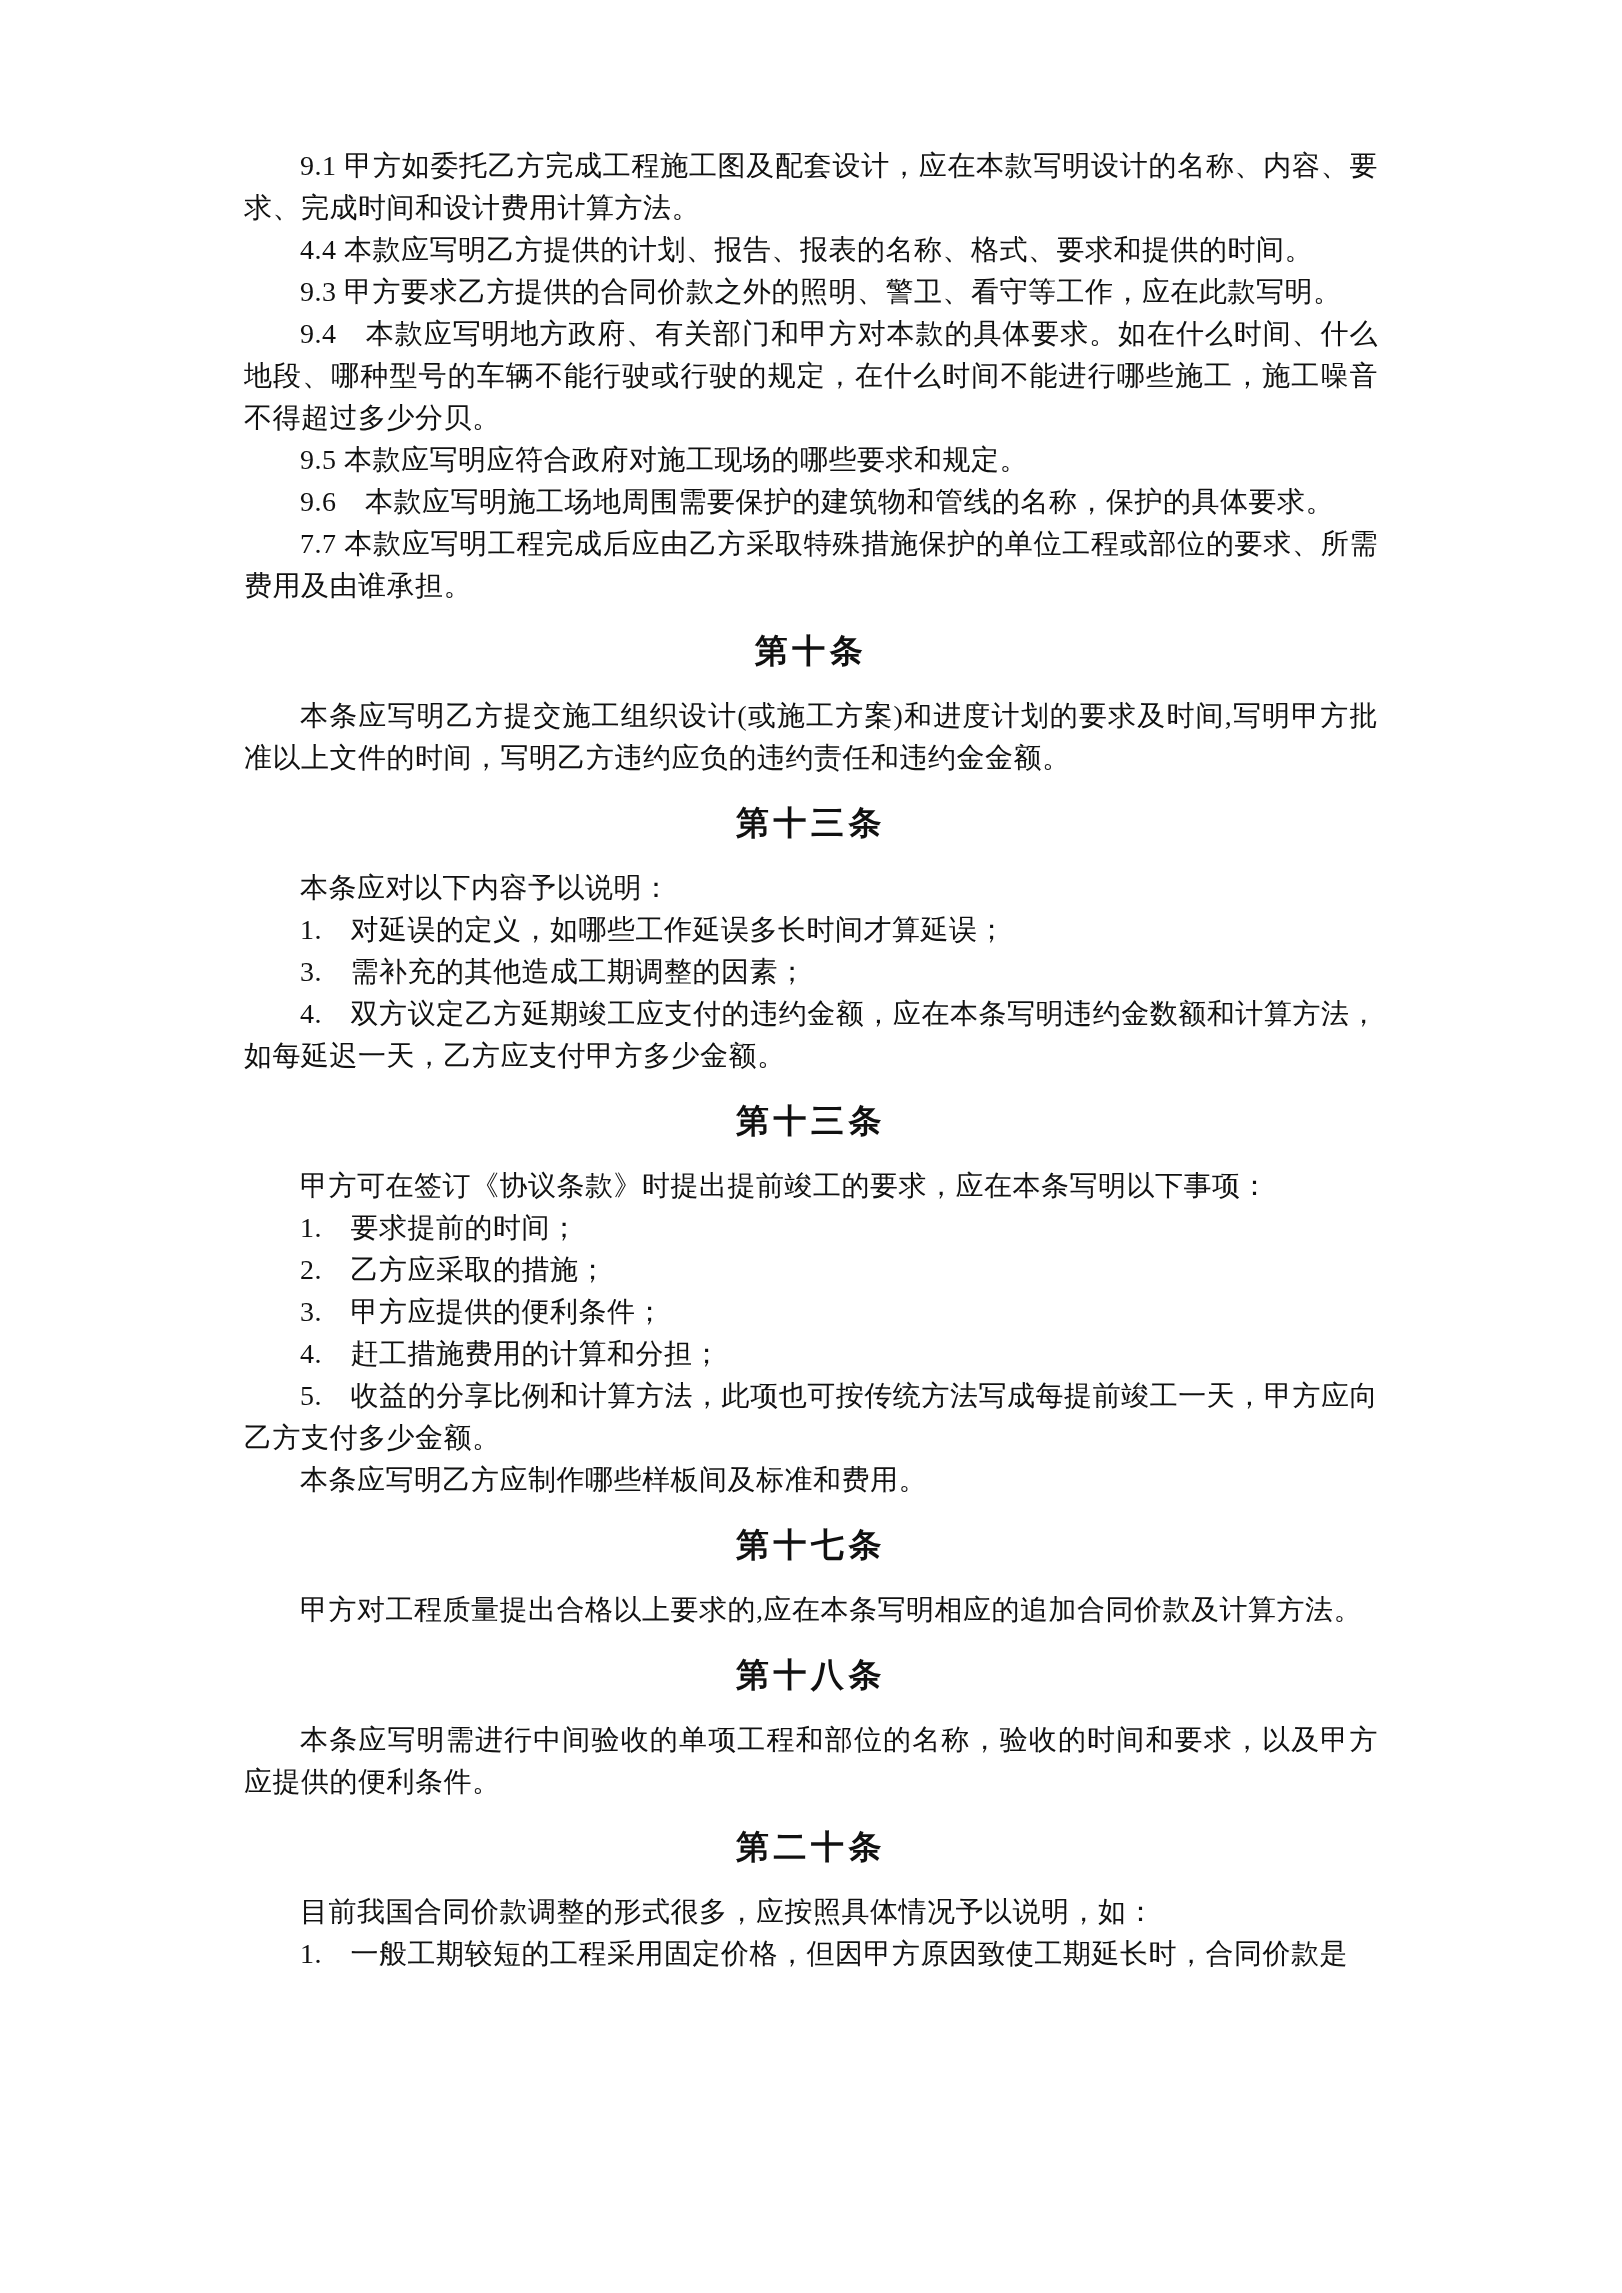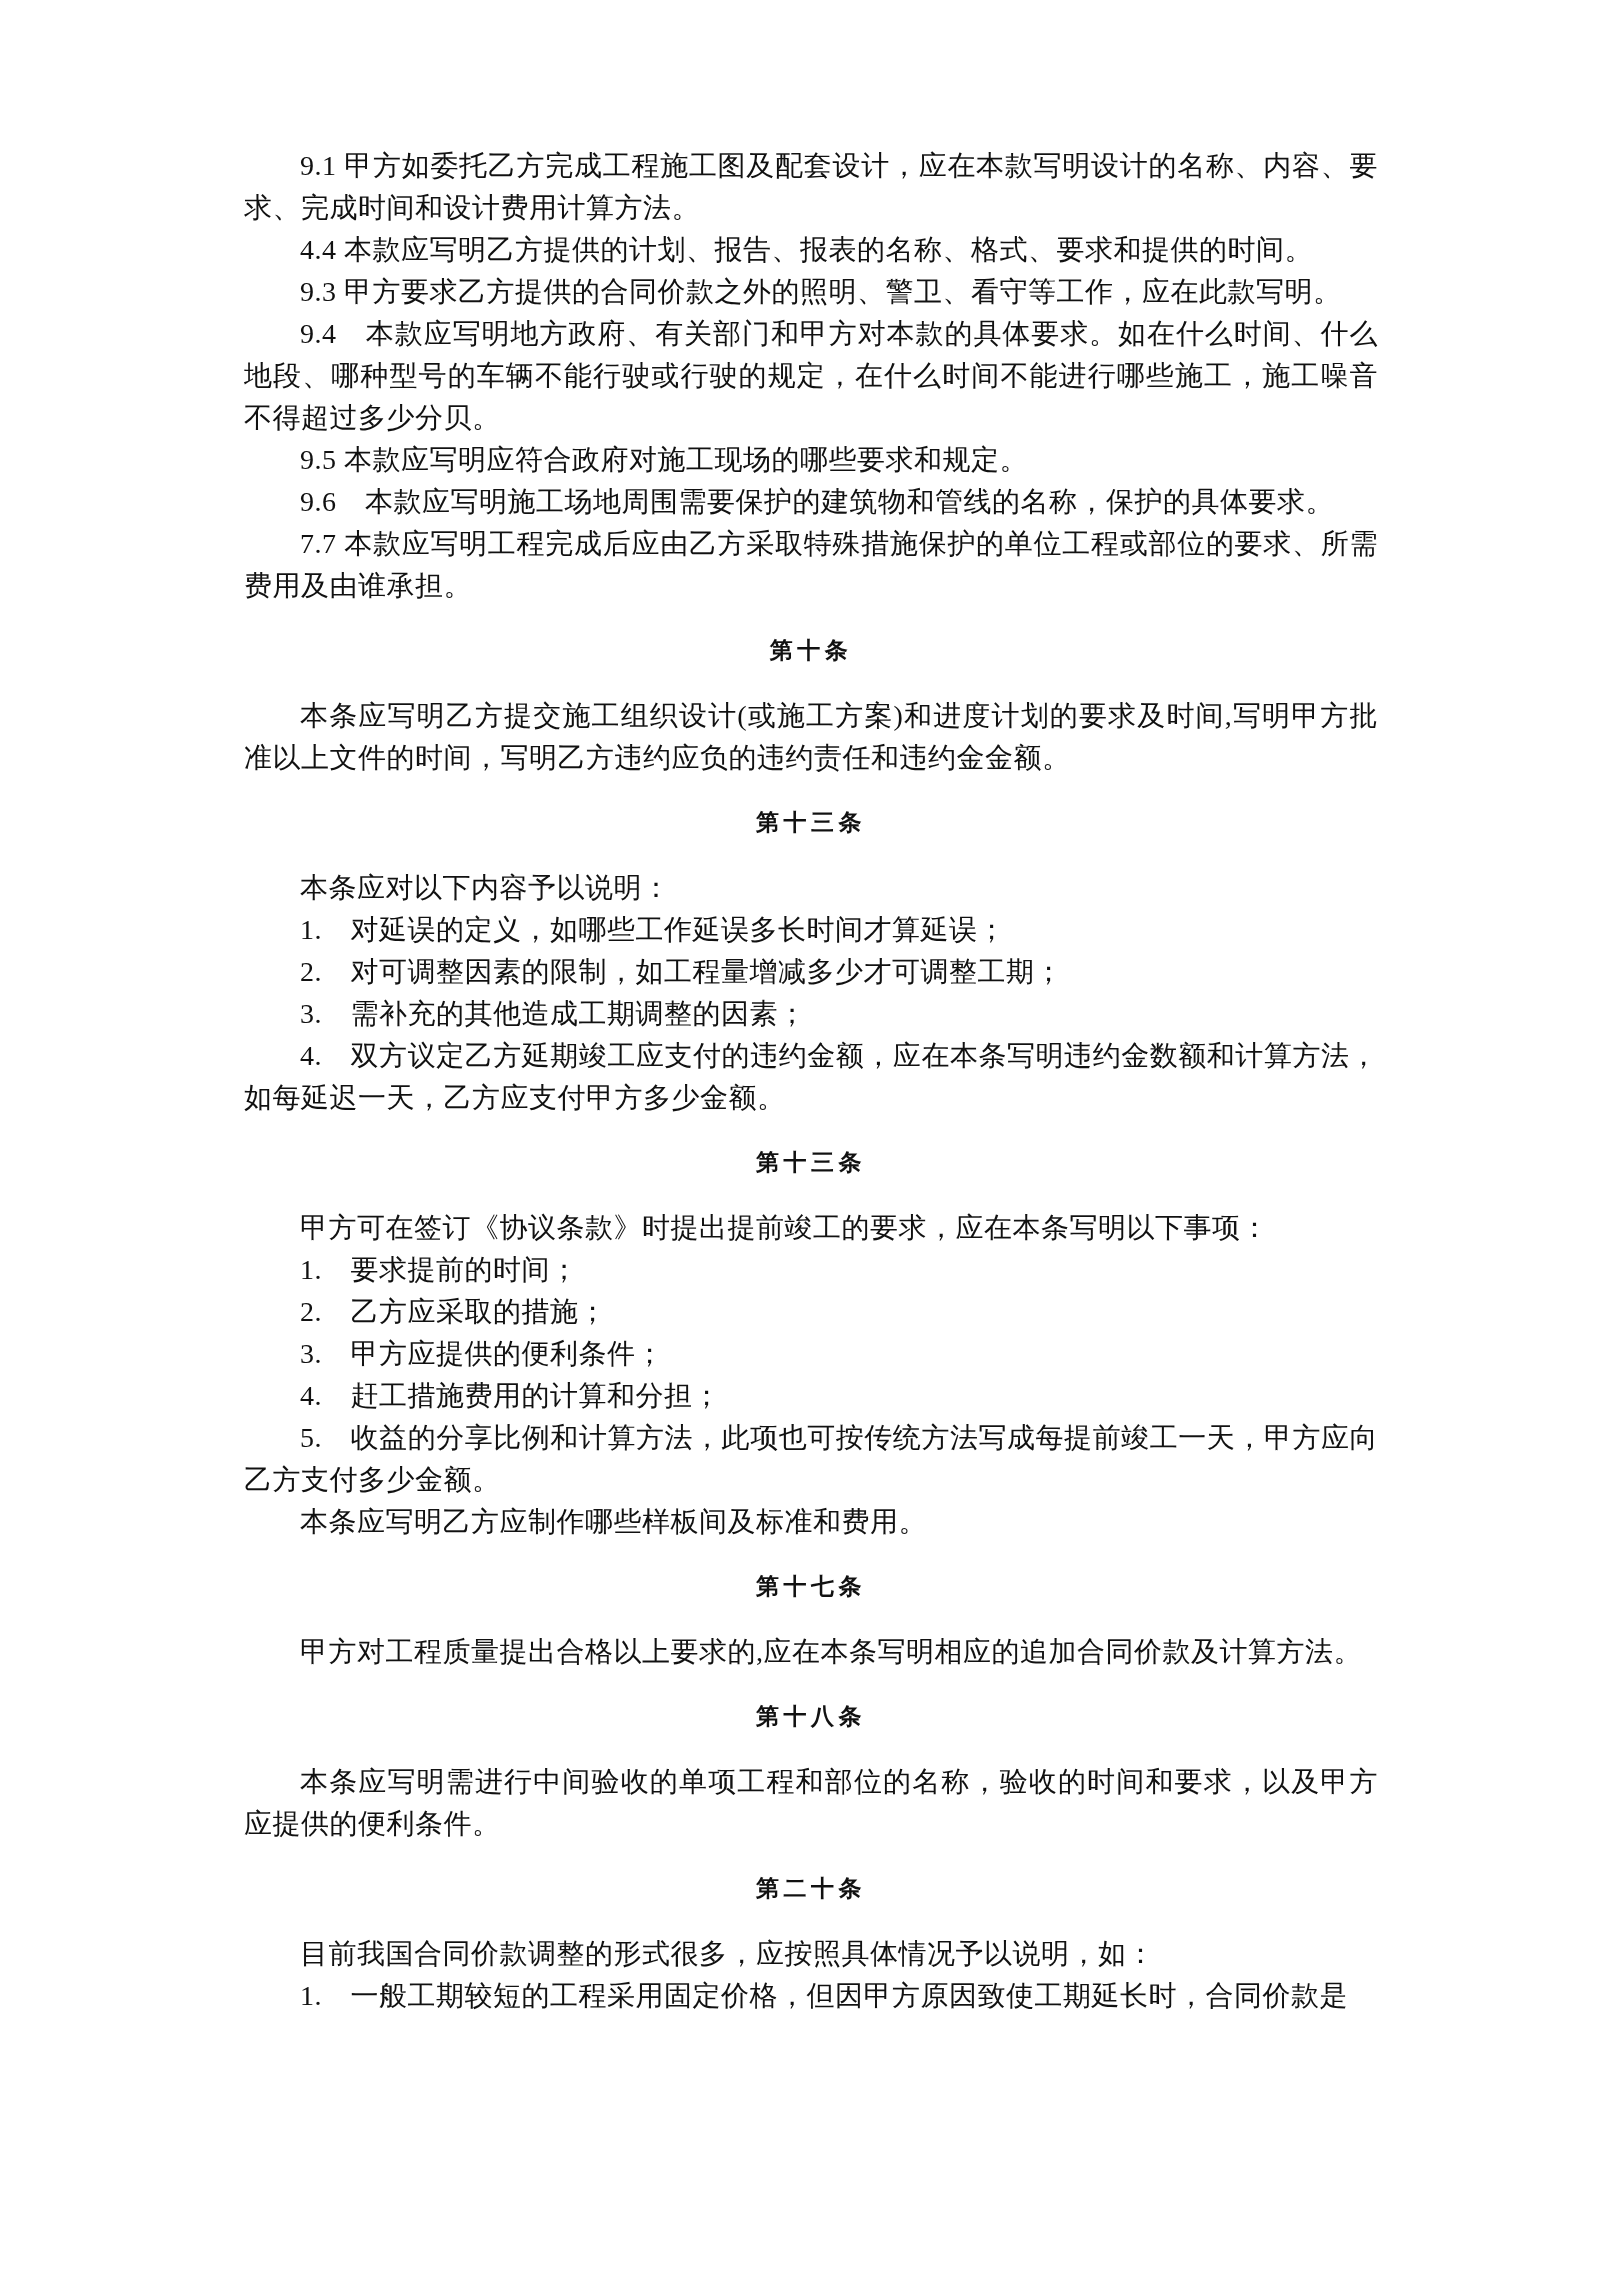--- a/index.html
+++ b/index.html
@@ -30,21 +30,21 @@
   .para {
     font-size: 28px;
     line-height: 42px;
     margin: 0;
     text-align: justify;
     text-indent: 56px;
     word-break: break-all;
     letter-spacing: 0.5px;
   }
   .heading {
-    font-size: 23px;
+    font-size: 33px;
     line-height: 42px;
     font-weight: bold;
     text-align: center;
     letter-spacing: 4.5px;
     margin: 23px 0;
     text-indent: 0;
   }
 </style>
 </head>
 <body>
@@ -56,21 +56,20 @@
       <p class="para">9.3 甲方要求乙方提供的合同价款之外的照明、警卫、看守等工作，应在此款写明。</p>
       <p class="para">9.4　本款应写明地方政府、有关部门和甲方对本款的具体要求。如在什么时间、什么地段、哪种型号的车辆不能行驶或行驶的规定，在什么时间不能进行哪些施工，施工噪音不得超过多少分贝。</p>
       <p class="para">9.5 本款应写明应符合政府对施工现场的哪些要求和规定。</p>
       <p class="para">9.6　本款应写明施工场地周围需要保护的建筑物和管线的名称，保护的具体要求。</p>
       <p class="para">7.7 本款应写明工程完成后应由乙方采取特殊措施保护的单位工程或部位的要求、所需费用及由谁承担。</p>
       <h2 class="heading">第十条</h2>
       <p class="para">本条应写明乙方提交施工组织设计(或施工方案)和进度计划的要求及时间,写明甲方批准以上文件的时间，写明乙方违约应负的违约责任和违约金金额。</p>
       <h2 class="heading">第十三条</h2>
       <p class="para">本条应对以下内容予以说明：</p>
       <p class="para">1.　对延误的定义，如哪些工作延误多长时间才算延误；</p>
-      <p class="para">2.　对可调整因素的限制，如工程量增减多少才可调整工期；</p>
       <p class="para">3.　需补充的其他造成工期调整的因素；</p>
       <p class="para">4.　双方议定乙方延期竣工应支付的违约金额，应在本条写明违约金数额和计算方法，如每延迟一天，乙方应支付甲方多少金额。</p>
       <h2 class="heading">第十三条</h2>
       <p class="para">甲方可在签订《协议条款》时提出提前竣工的要求，应在本条写明以下事项：</p>
       <p class="para">1.　要求提前的时间；</p>
       <p class="para">2.　乙方应采取的措施；</p>
       <p class="para">3.　甲方应提供的便利条件；</p>
       <p class="para">4.　赶工措施费用的计算和分担；</p>
       <p class="para">5.　收益的分享比例和计算方法，此项也可按传统方法写成每提前竣工一天，甲方应向乙方支付多少金额。</p>
       <p class="para">本条应写明乙方应制作哪些样板间及标准和费用。</p>

